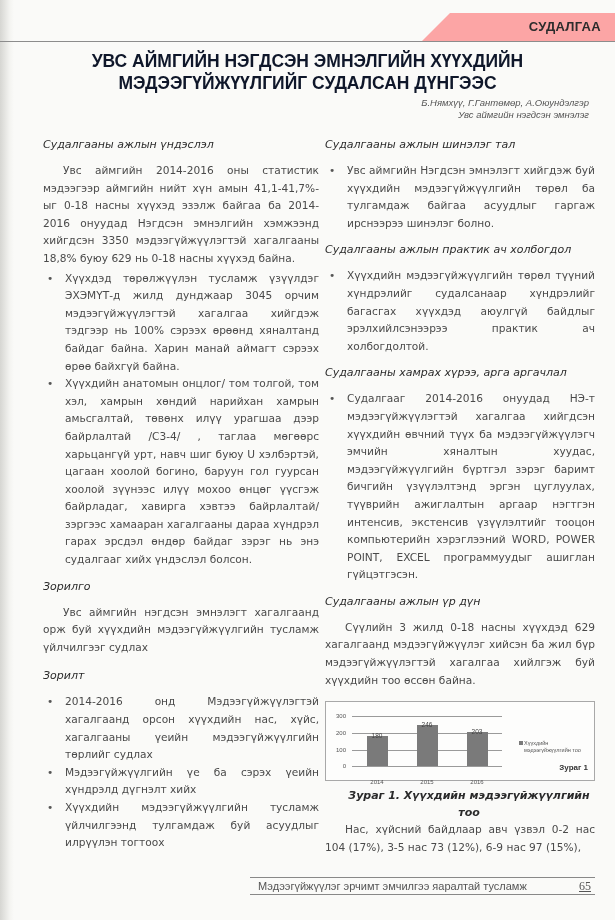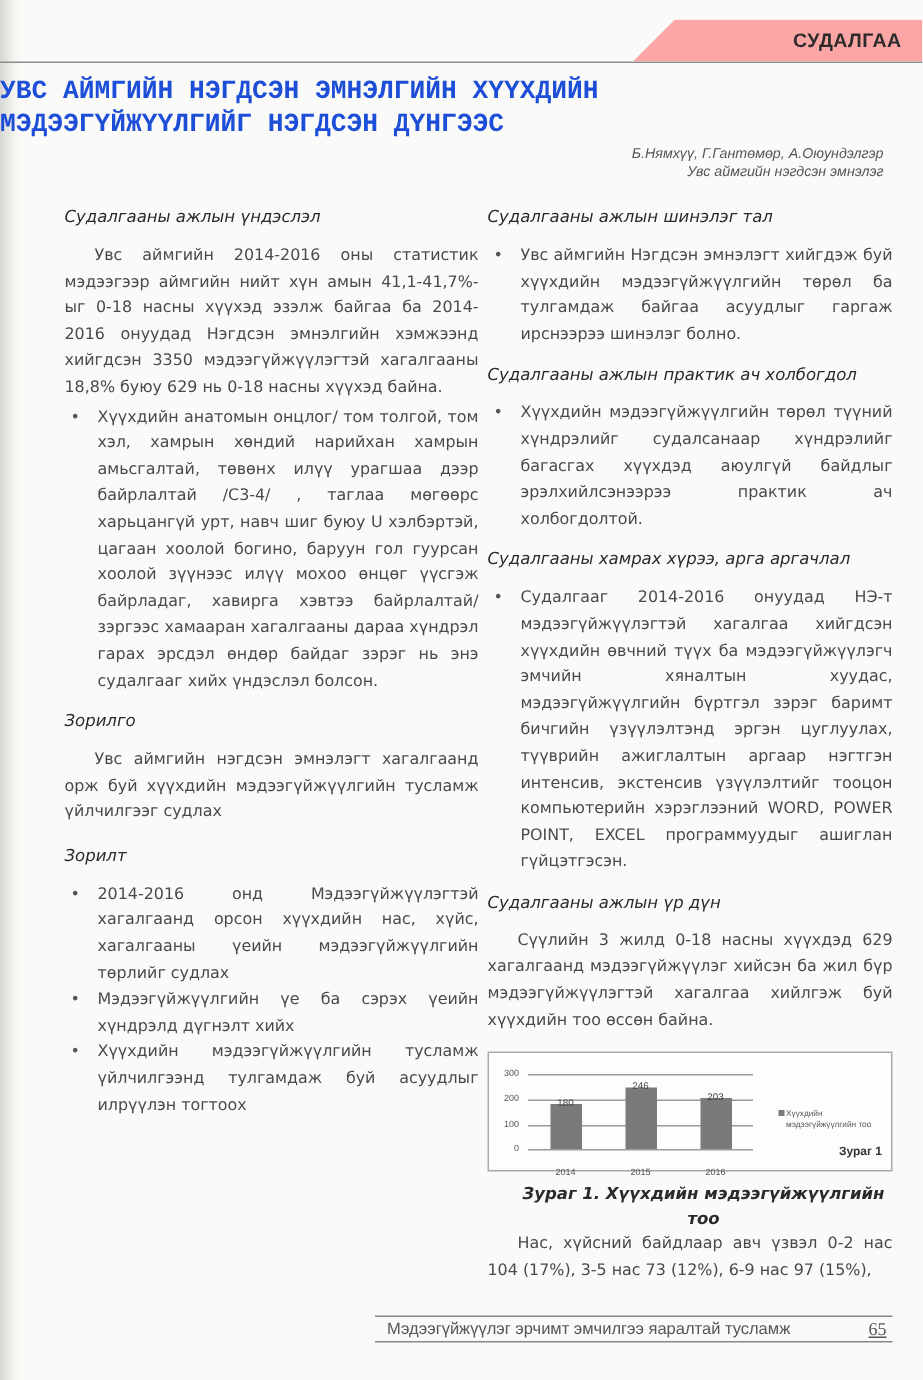--- a/index.html
+++ b/index.html
@@ -24,22 +24,23 @@
     background: #fca5a5;
     clip-path: polygon(28px 0, 100% 0, 100% 100%, 0 100%);
   }
   .section-tab span {
     position: absolute; right: 14px; top: 6px;
     font-family: "Liberation Sans", sans-serif;
     font-weight: bold; font-size: 13px; color: #2c2c2c; letter-spacing: 0.3px;
   }
   .title {
     position: absolute; left: 0; top: 50px; width: 615px;
-    font-family: Liberation Mono, monospace;
-    font-weight: bold; font-size: 17.5px; line-height: 22px; color: #1d4ed8;
+    text-align: center;
+    font-family: Liberation Sans, sans-serif;
+    font-weight: bold; font-size: 17.5px; line-height: 22px; color: #0f172a;
   }
   .authors {
     position: absolute; right: 26px; top: 97px; text-align: right;
     font-style: italic; font-size: 9.5px; line-height: 12px; color: #555;
     font-family: "Liberation Sans", sans-serif;
   }
   .col {
     position: absolute; top: 138px; width: 276px;
     font-size: 10.6px; line-height: 17.6px; color: #4a4a4a;
     text-align: justify;
@@ -88,32 +89,33 @@
 
 <div class="page-shadow"></div>
 
 <div class="section-tab">
   <span>СУДАЛГАА</span>
 </div>
 <div class="top-rule"></div>
 
 <div class="title">
   <div>УВС АЙМГИЙН НЭГДСЭН ЭМНЭЛГИЙН ХҮҮХДИЙН</div>
-  <div>МЭДЭЭГҮЙЖҮҮЛГИЙГ НЭГДСЭН ДҮНГЭЭС</div>
+  <div>МЭДЭЭГҮЙЖҮҮЛГИЙГ СУДАЛСАН ДҮНГЭЭС</div>
 </div>
 
 <div class="authors">
   <div>Б.Нямхүү, Г.Гантөмөр, А.Оюундэлгэр</div>
   <div>Увс аймгийн нэгдсэн эмнэлэг</div>
 </div>
 
 <div class="col col-left">
   <h3>Судалгааны ажлын үндэслэл</h3>
   <p class="para">Увс аймгийн 2014-2016 оны статистик мэдээгээр аймгийн нийт хүн амын 41,1-41,7%-ыг 0-18 насны хүүхэд эзэлж байгаа ба 2014-2016 онуудад Нэгдсэн эмнэлгийн хэмжээнд хийгдсэн 3350 мэдээгүйжүүлэгтэй хагалгааны 18,8% буюу 629 нь 0-18 насны хүүхэд байна.</p>
   <ul>
+    <li>Хүүхдэд төрөлжүүлэн тусламж үзүүлдэг ЭХЭМҮТ-д жилд дунджаар 3045 орчим мэдээгүйжүүлэгтэй хагалгаа хийгдэж тэдгээр нь 100% сэрээх өрөөнд хяналтанд байдаг байна. Харин манай аймагт сэрээх өрөө байхгүй байна.</li>
     <li>Хүүхдийн анатомын онцлог/ том толгой, том хэл, хамрын хөндий нарийхан хамрын амьсгалтай, төвөнх илүү урагшаа дээр байрлалтай /С3-4/ , таглаа мөгөөрс харьцангүй урт, навч шиг буюу U хэлбэртэй, цагаан хоолой богино, баруун гол гуурсан хоолой зүүнээс илүү мохоо өнцөг үүсгэж байрладаг, хавирга хэвтээ байрлалтай/ зэргээс хамааран хагалгааны дараа хүндрэл гарах эрсдэл өндөр байдаг зэрэг нь энэ судалгааг хийх үндэслэл болсон.</li>
   </ul>
   <div class="gap"></div>
   <h3>Зорилго</h3>
   <p class="para">Увс аймгийн нэгдсэн эмнэлэгт хагалгаанд орж буй хүүхдийн мэдээгүйжүүлгийн тусламж үйлчилгээг судлах</p>
   <div class="gap"></div>
   <h3>Зорилт</h3>
   <ul>
     <li>2014-2016 онд Мэдээгүйжүүлэгтэй хагалгаанд орсон хүүхдийн нас, хүйс, хагалгааны үеийн мэдээгүйжүүлгийн төрлийг судлах</li>
     <li>Мэдээгүйжүүлгийн үе ба сэрэх үеийн хүндрэлд дүгнэлт хийх</li>

